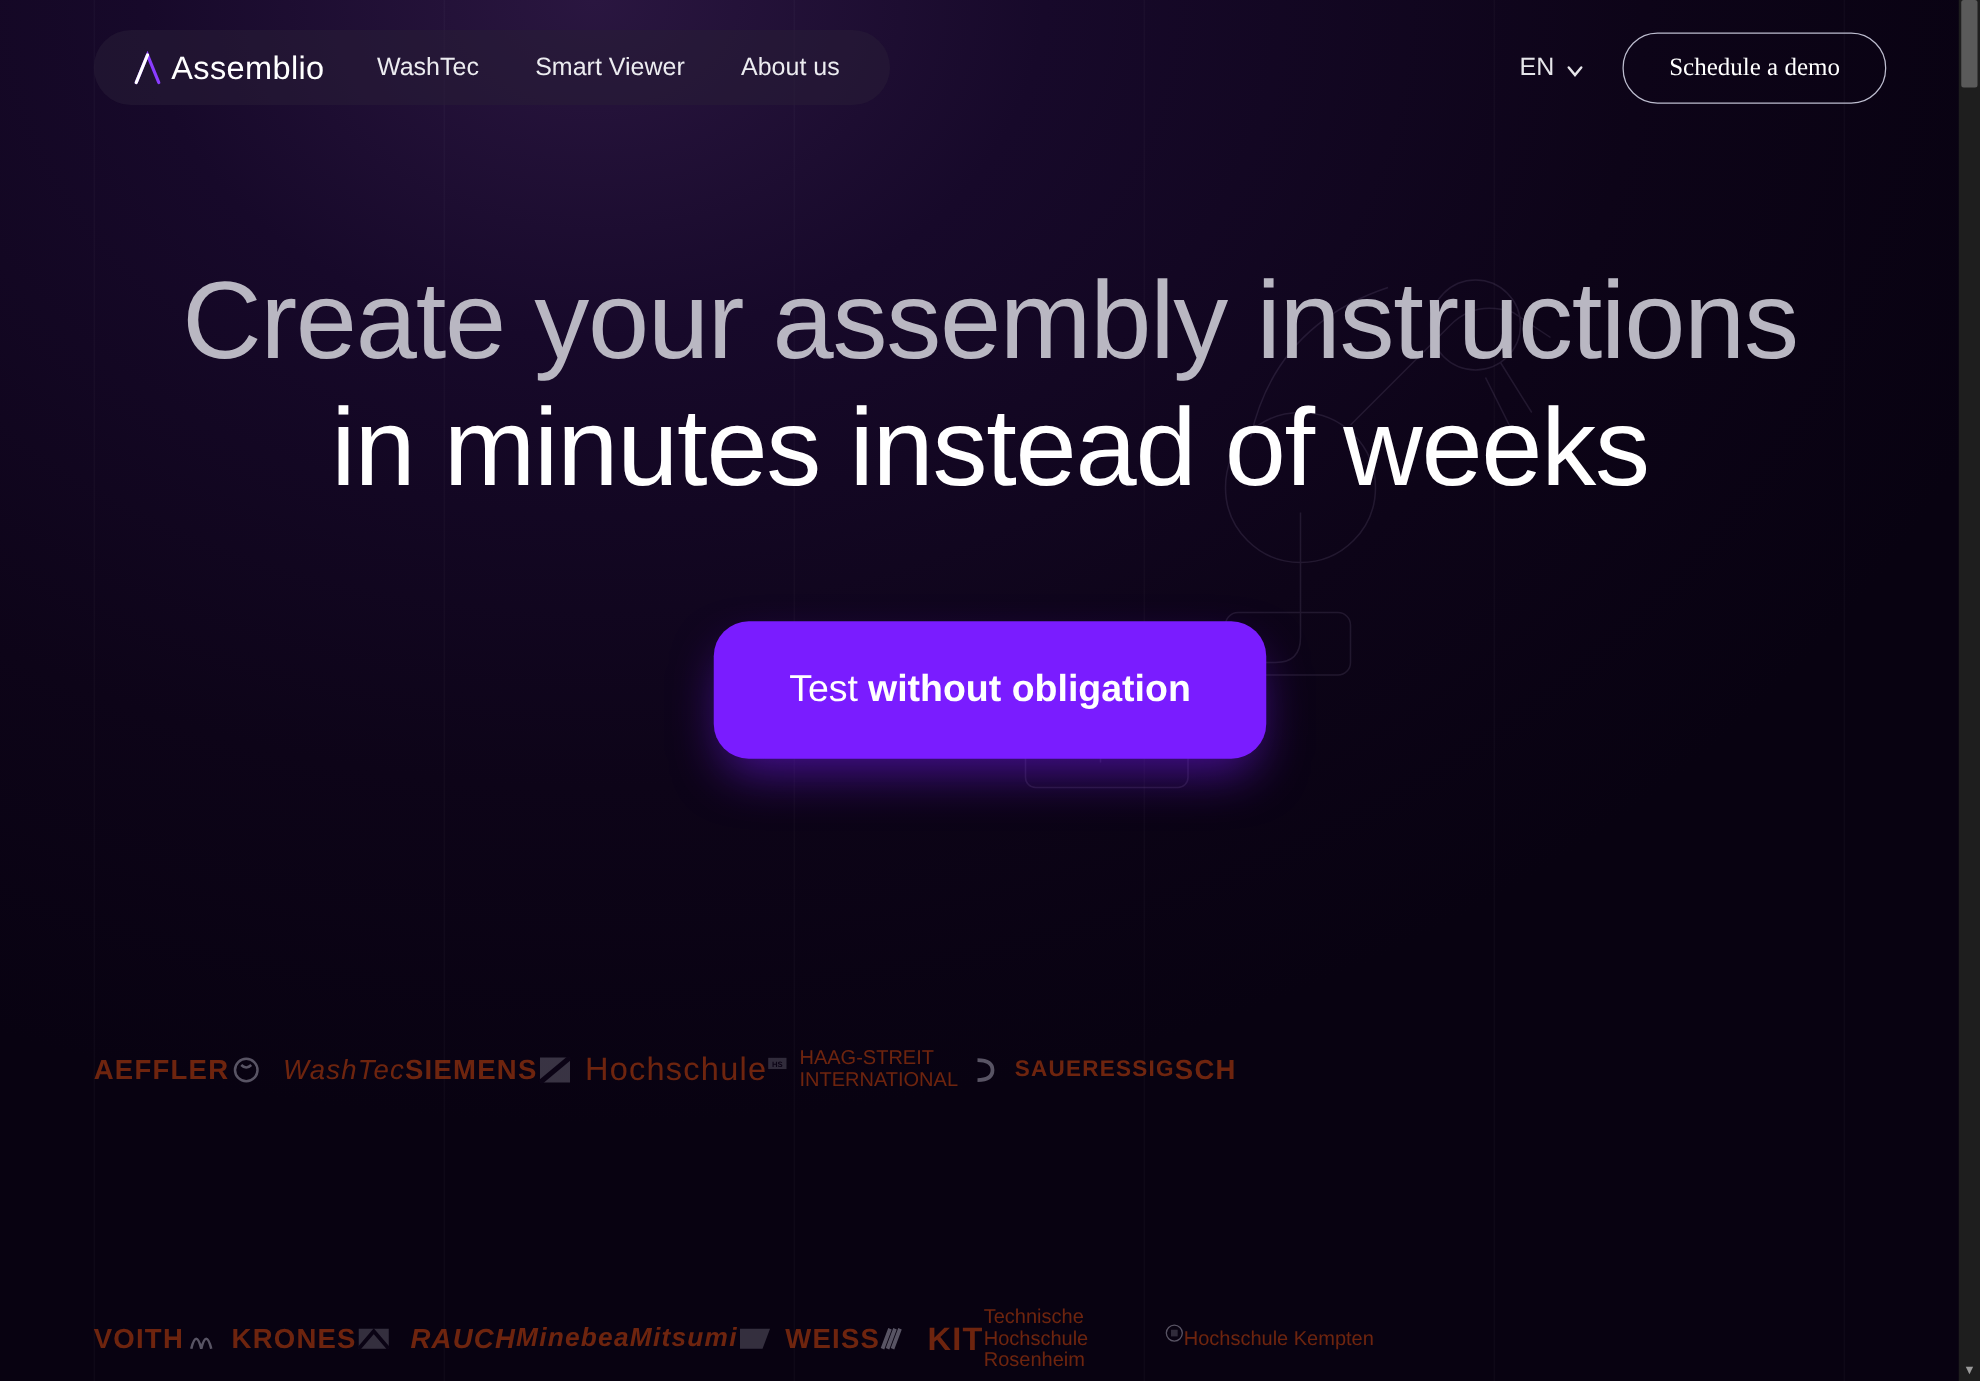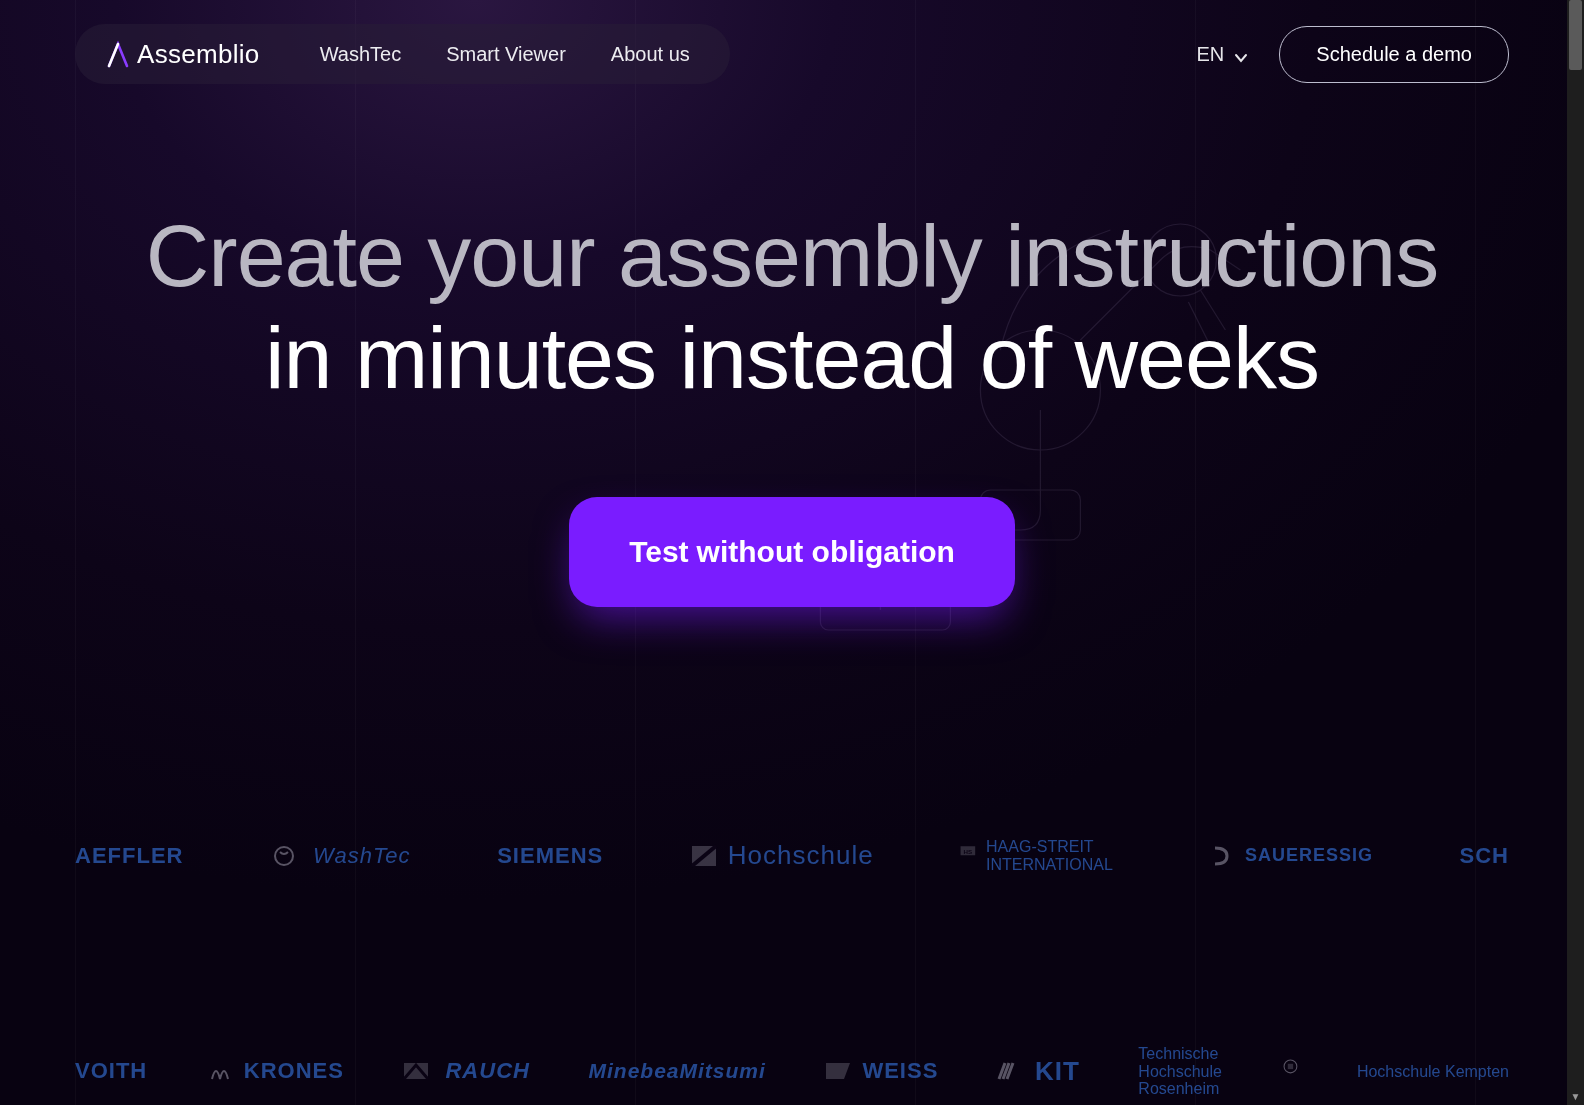--- a/index.html
+++ b/index.html
@@ -30,21 +30,21 @@
     align-items: center;
     justify-content: space-between;
   }
   .nav-pill {
     display: flex;
     align-items: center;
     background: rgba(40,30,55,0.55);
     border-radius: 30px;
     height: 60px;
     padding: 0 40px 0 30px;
-    gap: 60px;
+    gap: 42px;
   }
   .logo {
     display: flex; align-items: center; gap: 6px;
     color: #fff;
   }
   .logo-mark {
     width: 26px; height: 28px;
     display:inline-block;
   }
   .logo-text {
@@ -62,20 +62,21 @@
   }
   .chev { width: 14px; height: 14px; }
   .demo-btn {
     border: 1.5px solid #bdbdcf;
     background: transparent;
     color: #fff;
     font-size: 20px;
     padding: 16px 36px;
     border-radius: 28px;
     cursor: pointer;
+    font-family: Liberation Serif, serif;
   }
   
   .hero {
     position: absolute;
     top: 210px; left: 0; right: 0;
     text-align: center;
   }
   .hero-line1 {
     font-size: 88px;
     font-weight: 400;
@@ -97,42 +98,41 @@
     align-items: center;
     justify-content: center;
     background: #7a1cff;
     color: #fff;
     font-size: 30px;
     padding: 38px 60px;
     border-radius: 28px;
     cursor: pointer;
     box-shadow: 0 18px 40px -8px rgba(122,28,255,0.55);
   }
-  .cta .cta-light { font-weight: 700; }
+  .cta .cta-light { font-weight: 400; }
   .cta .cta-bold  { font-weight: 600; margin-left: 8px; }
 
   
   .robot-bg {
     position: absolute;
     top: 130px; left: 50%; transform: translateX(-18%);
     width: 620px; height: 520px;
     opacity: 0.12;
     pointer-events: none;
   }
   .robot-bg svg { width:100%; height:100%; stroke:#bba8d6; stroke-width:1.2; fill:none; }
 
   
   .logo-row {
     position: absolute;
     left: 0; right: 0;
     display: flex;
     align-items: center;
-    justify-content: space-between;
     padding: 0 75px;
-    color: #3b82f6;
+    color: #c2410c;
     opacity: 0.55;
   }
   .logo-row.row1 { top: 838px; }
   .logo-row.row2 { top: 1045px; }
   .partner {
     font-size: 22px;
     font-weight: 600;
     letter-spacing: 1px;
     white-space: nowrap;
     display:flex; align-items:center; gap:10px;

